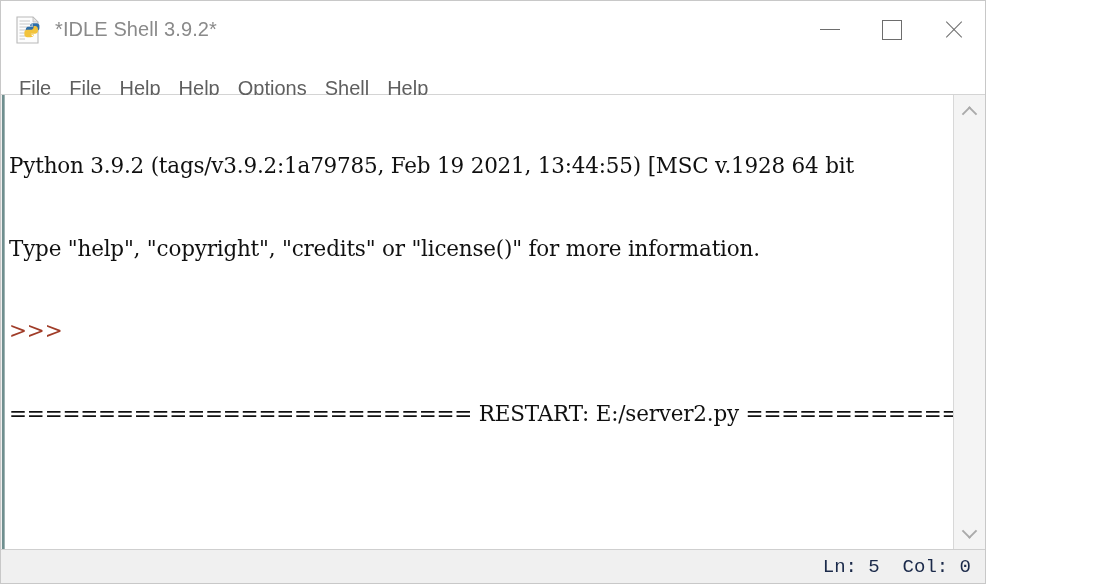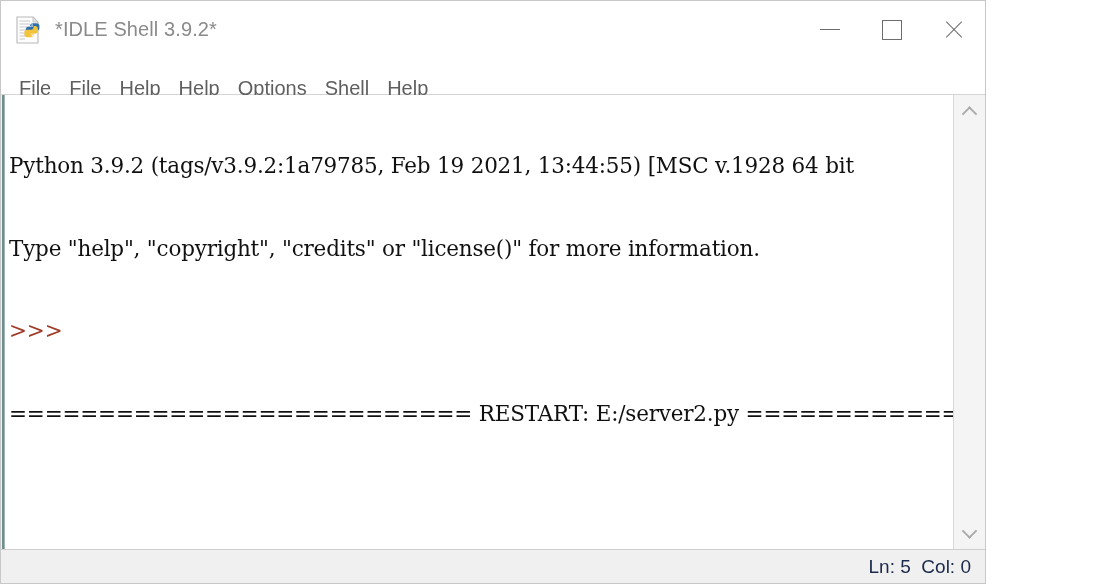--- a/index.html
+++ b/index.html
@@ -177,21 +177,21 @@
     background: #f0f0f0;
     border-top: 1px solid #cfcfcf;
     display: flex;
     align-items: center;
     justify-content: flex-end;
     padding-right: 14px;
   }
   .status-text {
     font-size: 19px;
     color: #1b2a4a;
-    font-family: Liberation Sans, sans-serif;
+    font-family: Liberation Mono, monospace;
     white-space: pre;
   }
 </style>
 </head>
 <body>
 
 <div id="app">
 
   <div class="titlebar">
     <div class="title-left">

